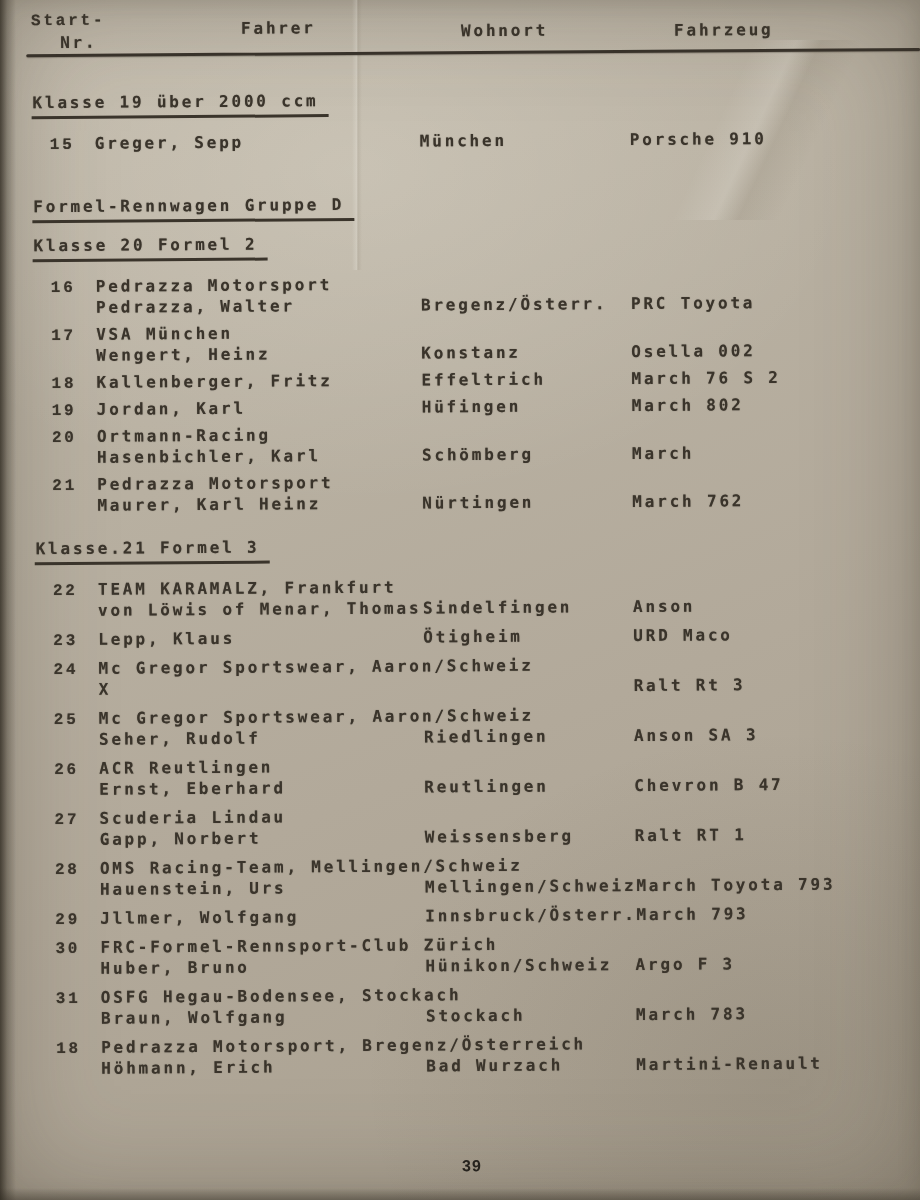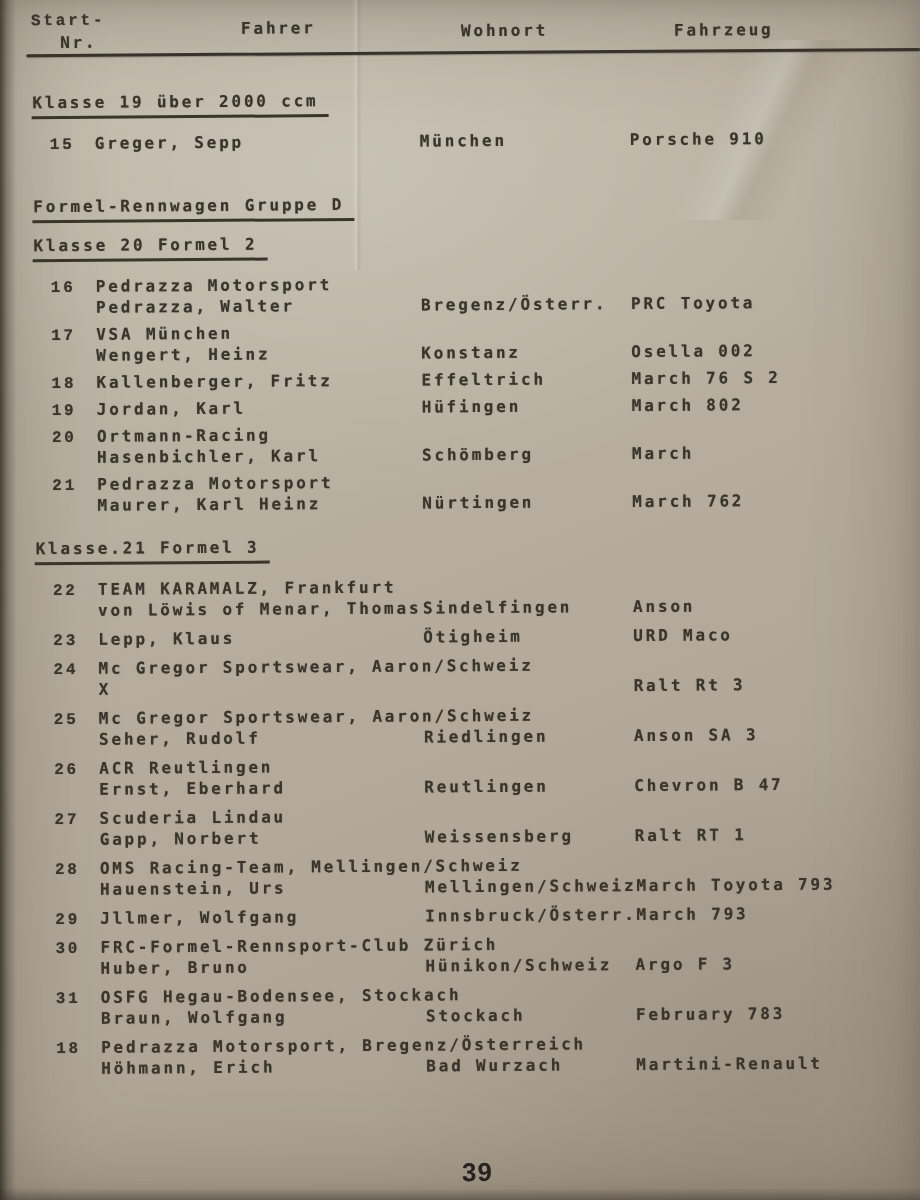--- a/index.html
+++ b/index.html
@@ -84,21 +84,21 @@
   .list > .entry:nth-child(n+12) { margin-bottom: 8px; }
   .line { display: flex; align-items: baseline; line-height: 21px; height: 21px; }
   .c-nr      { margin-left: 53px; width: 45px; flex: none; white-space: pre; font-family: Liberation Mono, monospace; }
   .c-team    { white-space: pre; }
   .c-fahrer  { min-width: 325px; flex: none; white-space: pre; }
   .c-wohnort { min-width: 210px; flex: none; white-space: pre; }
   .c-fahrzeug{ white-space: pre; }
   .page-number {
     position: absolute; left: 458px; top: 1160px;
     font-family: "Liberation Sans", sans-serif;
-    font-size: 26px; font-weight: bold; letter-spacing: 1px;
+    font-size: 16px; font-weight: bold; letter-spacing: 1px;
     color: #26231e; text-shadow: none;
   }
 </style>
 </head>
 <body>
 
 <div class="paper">
   <div class="edge-left"></div>
   <div class="edge-bottom"></div>
   <div class="crease-v"></div>
@@ -291,21 +291,21 @@
         </div>
         <div class="entry">
           <div class="line">
             <span class="c-nr">31</span>
             <span class="c-team">OSFG Hegau-Bodensee, Stockach</span>
           </div>
           <div class="line">
             <span class="c-nr"></span>
             <span class="c-fahrer">Braun, Wolfgang</span>
             <span class="c-wohnort">Stockach</span>
-            <span class="c-fahrzeug">February 783</span>
+            <span class="c-fahrzeug">March 783</span>
           </div>
         </div>
         <div class="entry">
           <div class="line">
             <span class="c-nr">18</span>
             <span class="c-team">Pedrazza Motorsport, Bregenz/Österreich</span>
           </div>
           <div class="line">
             <span class="c-nr"></span>
             <span class="c-fahrer">Höhmann, Erich</span>

